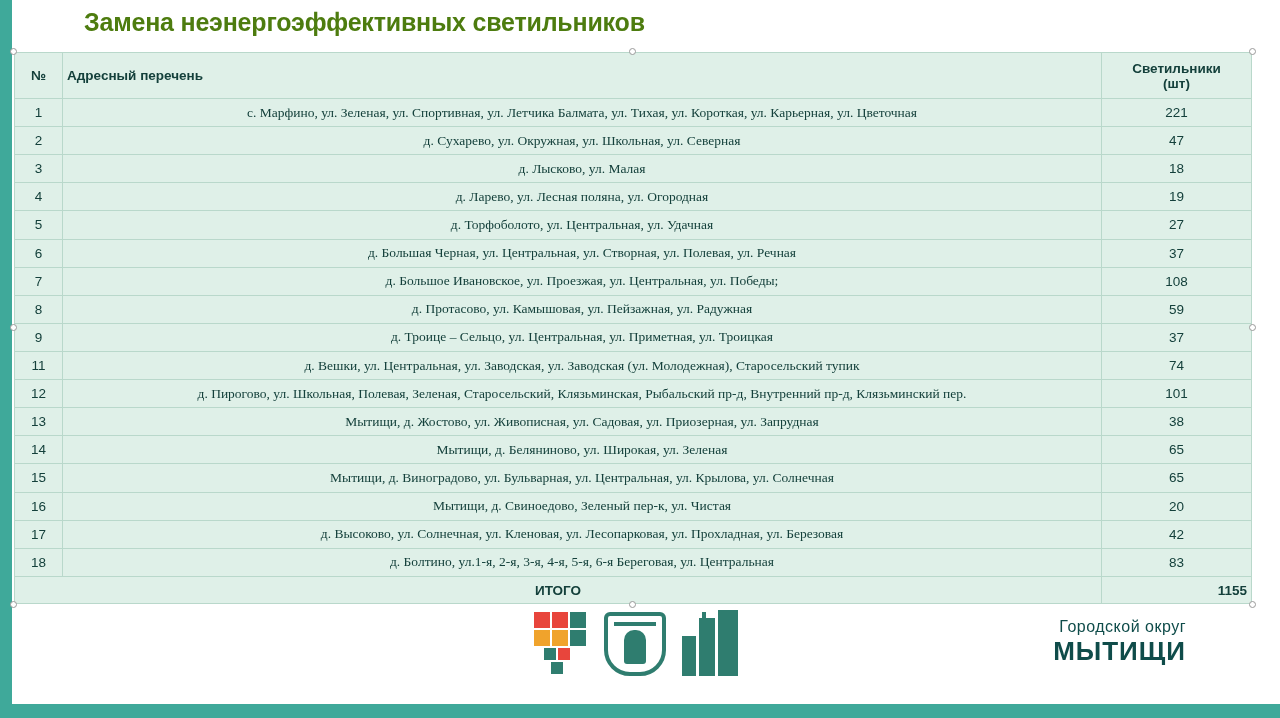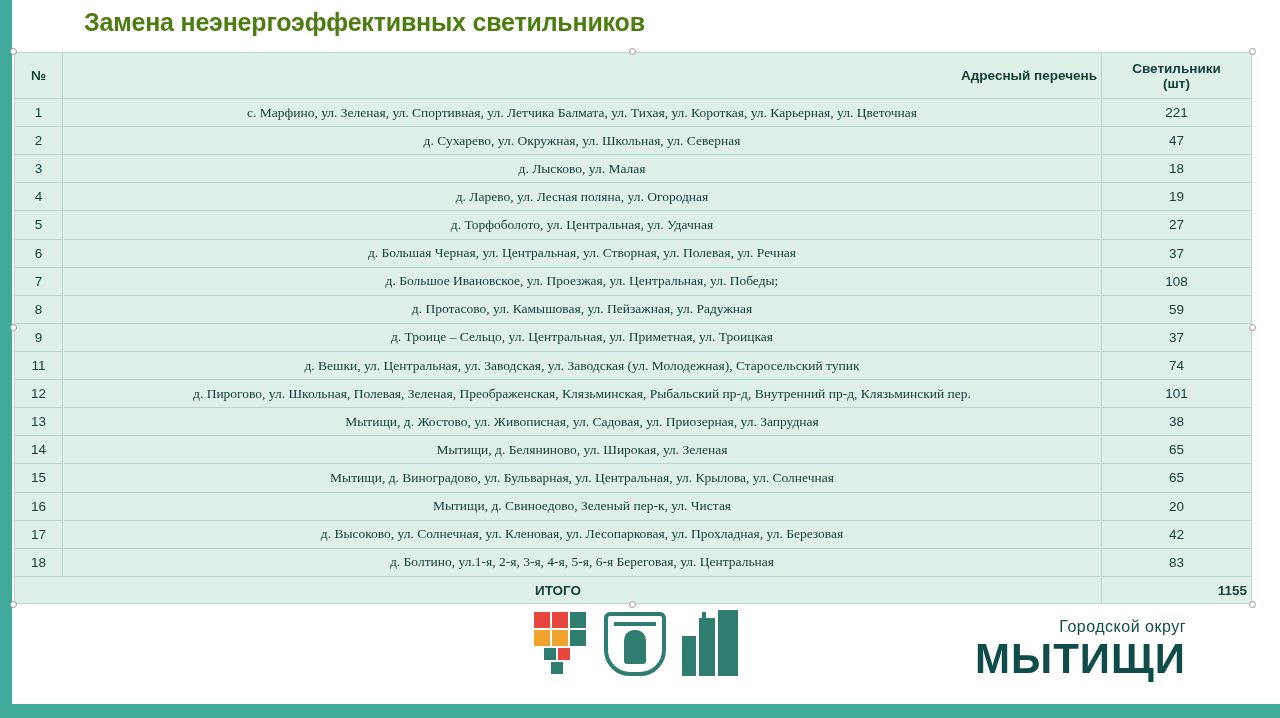--- a/index.html
+++ b/index.html
@@ -68,21 +68,21 @@
     padding: 0 4px;
     background: #dff0e8;
   }
   thead th {
     font-weight: bold;
     font-size: 14.5px;
     height: 46px;
     vertical-align: middle;
   }
   .col-num { width: 48px; text-align: center; }
-  .col-addr { text-align: right; }
+  .col-addr { text-align: left; }
   .col-lamp { width: 150px; text-align: center; }
   tbody td { height: 27px; vertical-align: middle; }
   tbody td.num { text-align: center; }
   tbody td.addr { text-align: center; font-family: Liberation Serif, serif; }
   tbody td.lamp { text-align: center; }
   tfoot td {
     height: 27px;
     font-weight: bold;
     text-align: right;
     vertical-align: middle;
@@ -129,21 +129,21 @@
     position: absolute;
     right: 22px; top: 14px;
     text-align: right;
     color: #0f4c4a;
   }
   .brand .small {
     font-size: 16px;
     letter-spacing: 0.5px;
   }
   .brand .big {
-    font-size: 42px;
+    font-size: 26px;
     font-weight: bold;
     letter-spacing: 1px;
     line-height: 1;
     margin-top: 2px;
   }
 </style>
 </head>
 <body>
 
 <div class="slide">
@@ -220,21 +220,21 @@
           <td class="addr">д. Троице – Сельцо, ул. Центральная, ул. Приметная, ул. Троицкая</td>
           <td class="lamp">37</td>
         </tr>
         <tr>
           <td class="num">11</td>
           <td class="addr">д. Вешки, ул. Центральная, ул. Заводская, ул. Заводская (ул. Молодежная), Старосельский тупик</td>
           <td class="lamp">74</td>
         </tr>
         <tr>
           <td class="num">12</td>
-          <td class="addr">д. Пирогово, ул. Школьная, Полевая, Зеленая, Преображенская, Клязьминская,  Рыбальский пр-д, Внутренний пр-д, Клязьминский пер.</td>
+          <td class="addr">д. Пирогово, ул. Школьная, Полевая, Зеленая, Старосельский, Клязьминская,  Рыбальский пр-д, Внутренний пр-д, Клязьминский пер.</td>
           <td class="lamp">101</td>
         </tr>
         <tr>
           <td class="num">13</td>
           <td class="addr">Мытищи, д. Жостово, ул. Живописная, ул. Садовая, ул. Приозерная, ул. Запрудная</td>
           <td class="lamp">38</td>
         </tr>
         <tr>
           <td class="num">14</td>
           <td class="addr">Мытищи, д. Беляниново, ул. Широкая, ул. Зеленая</td>

